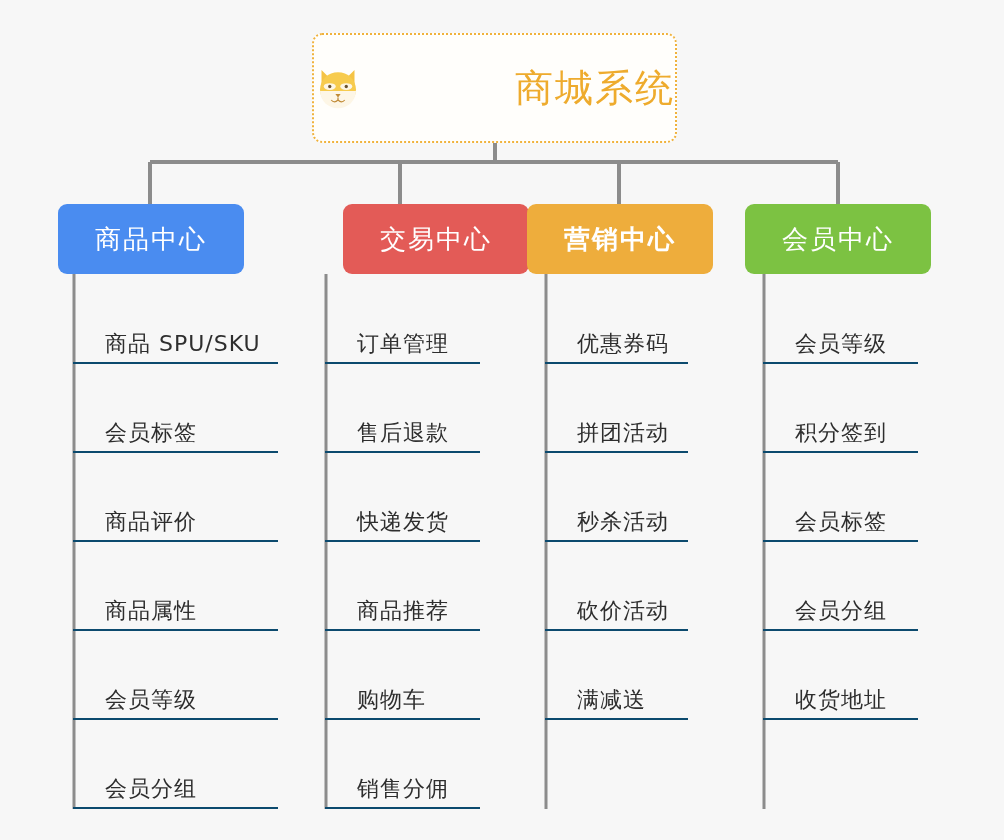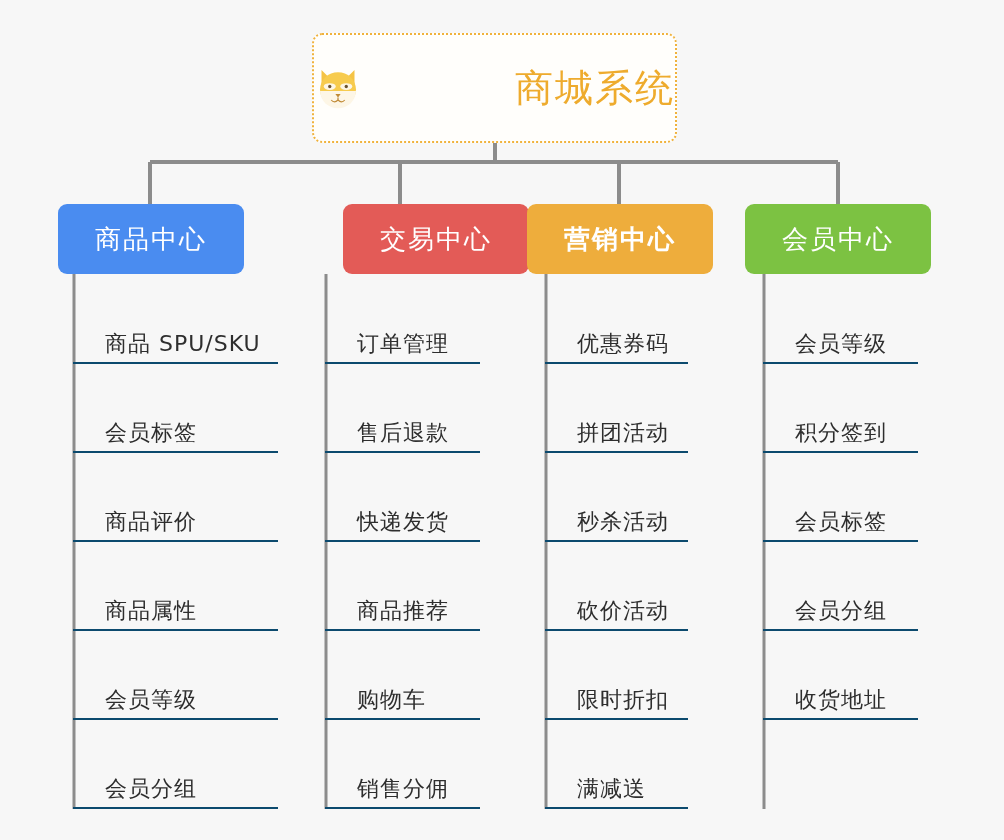--- a/index.html
+++ b/index.html
@@ -201,23 +201,20 @@
       <div class="leaf-item">
         <span class="leaf-label">拼团活动</span>
       </div>
       <div class="leaf-item">
         <span class="leaf-label">秒杀活动</span>
       </div>
       <div class="leaf-item">
         <span class="leaf-label">砍价活动</span>
       </div>
       <div class="leaf-item">
-        <span class="leaf-label">限时折扣</span>
-      </div>
-      <div class="leaf-item">
         <span class="leaf-label">满减送</span>
       </div>
     </div>
   <div class="leaf-col" style="left: 763px; width: 155px;">
       <div class="leaf-item">
         <span class="leaf-label">会员等级</span>
       </div>
       <div class="leaf-item">
         <span class="leaf-label">积分签到</span>
       </div>

